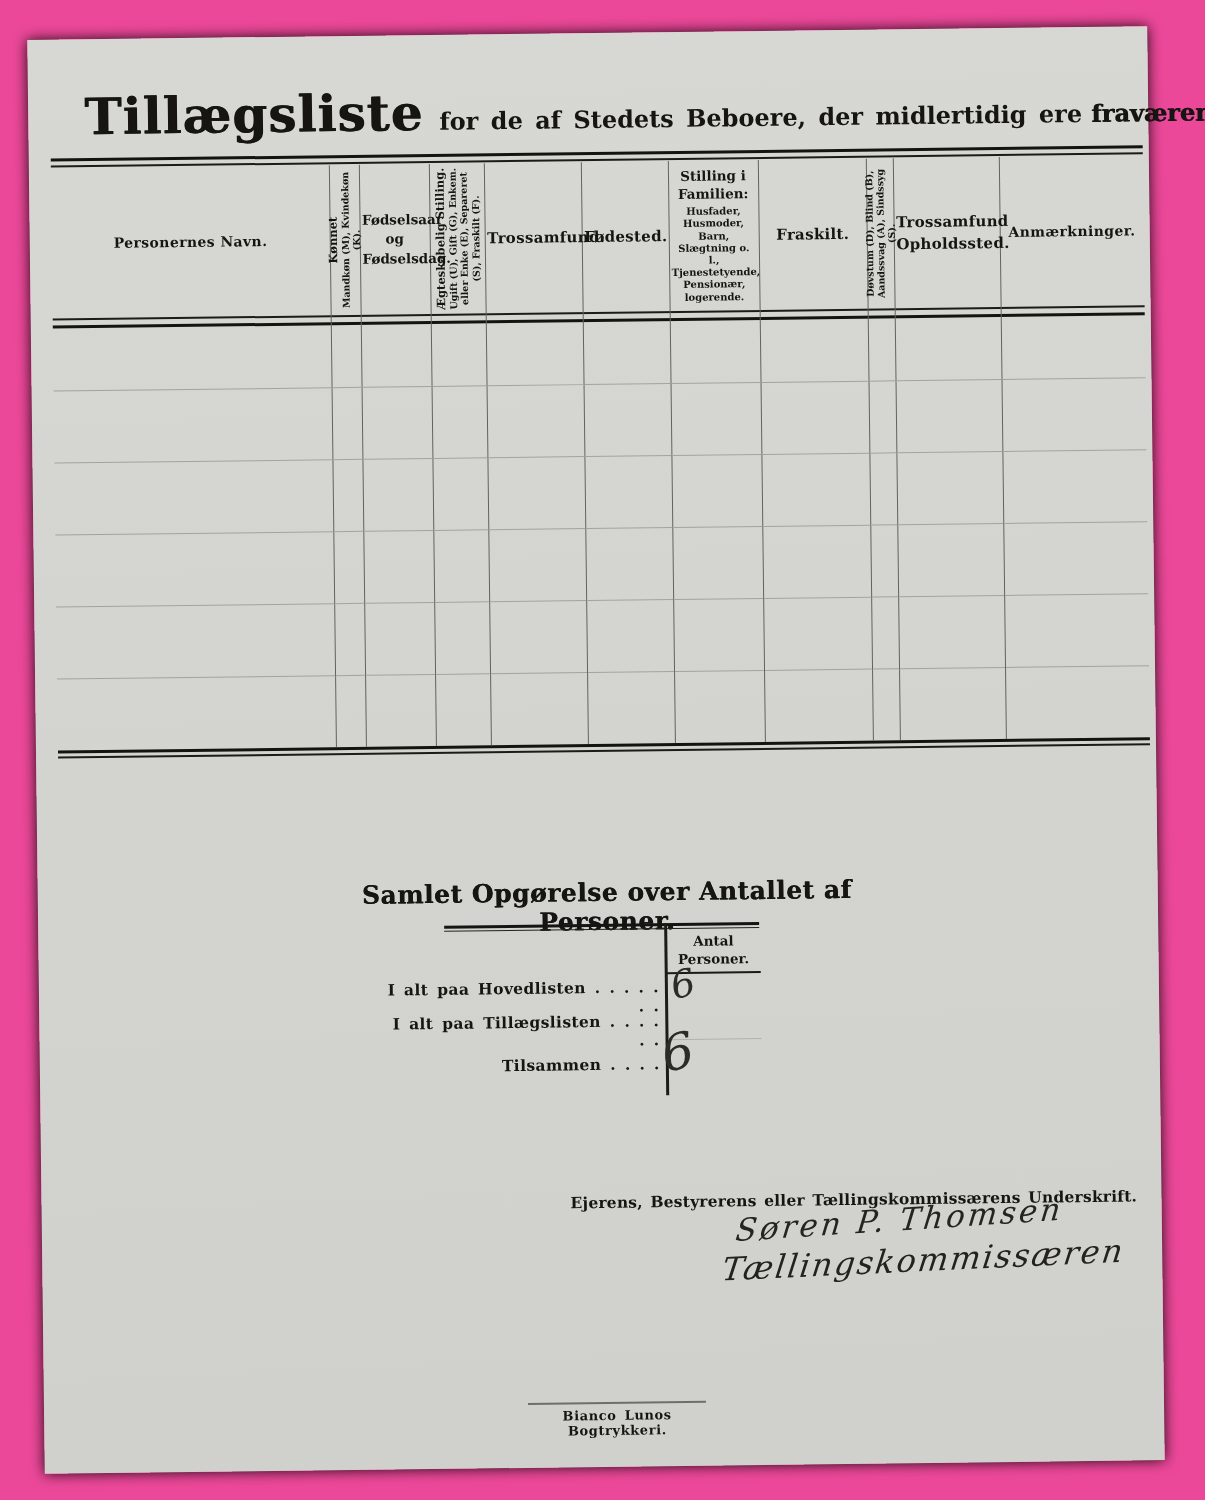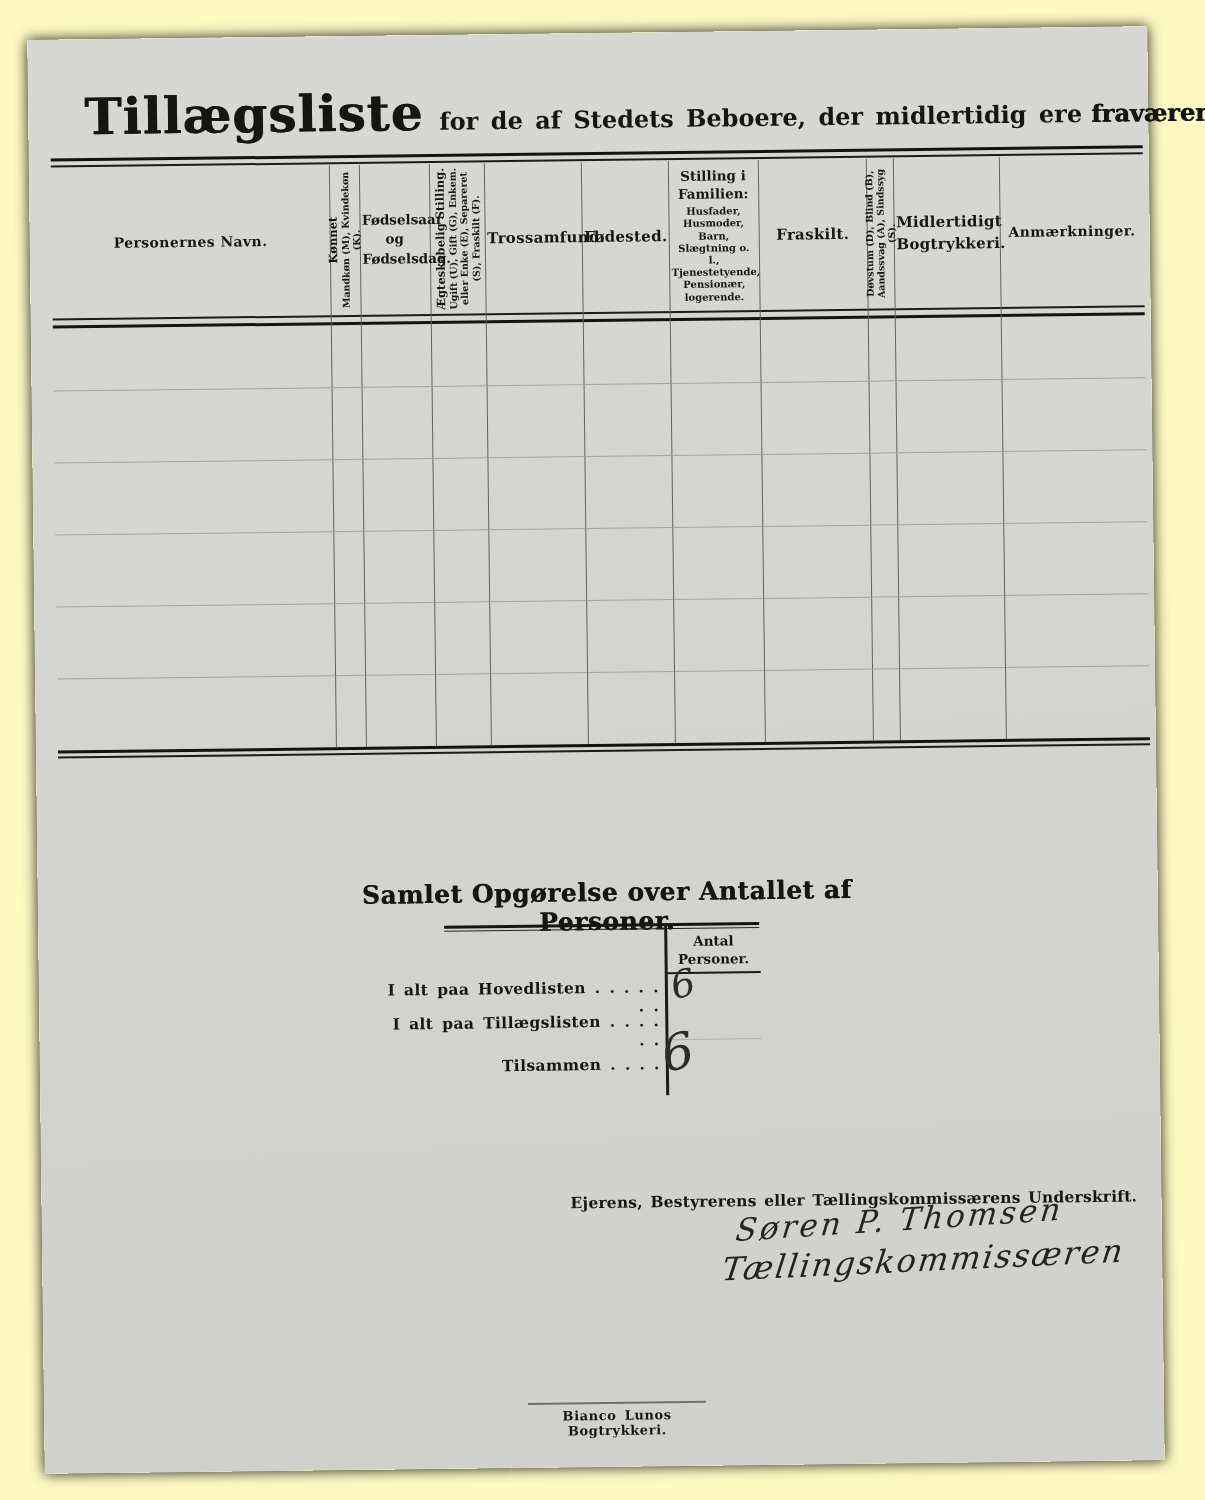--- a/index.html
+++ b/index.html
@@ -1,16 +1,16 @@
 <!DOCTYPE html>
 <html><head>
 <meta charset="utf-8">
 <style>
   html,body{margin:0;padding:0;background:#000;}
-  #stage{position:relative;width:1205px;height:1500px;background:#fef9c3;overflow:hidden;
+  #stage{position:relative;width:1205px;height:1500px;background:#ec4899;overflow:hidden;
          font-family:"DejaVu Serif", serif;color:#161511;}
   #paper{position:absolute;left:36px;top:33px;width:1120px;height:1434px;
          background:linear-gradient(178deg,#d7d8d4 0%,#d3d4d0 55%,#d0d1cd 100%);
          transform:rotate(-0.7deg);box-shadow:0 0 14px rgba(0,0,0,0.9);}
   
   .title-row{position:absolute;left:56px;top:48px;display:flex;align-items:baseline;white-space:nowrap;}
   .title-main{font-size:50px;font-weight:bold;letter-spacing:1px;text-shadow:0.7px 0 currentColor;}
   .title-rest{font-size:24px;font-weight:bold;margin-left:16px;word-spacing:4px;}
   .title-emph{font-size:24px;font-weight:bold;margin-left:9px;text-shadow:0.8px 0 currentColor;}
   
@@ -126,21 +126,21 @@
           </th>
           <th class="h15">
             <span>Fraskilt.</span>
           </th>
           <th>
             <span class="rot">
               <span class="l2">Døvstum (D), Blind (B), Aandssvag (A), Sindssyg (S).</span>
             </span>
           </th>
           <th class="h15">
-            <span>Midlertidigt Bogtrykkeri.</span>
+            <span>Trossamfund Opholdssted.</span>
           </th>
           <th class="h14">
             <span>Anmærkninger.</span>
           </th>
         </tr>
       </thead>
       <tbody>
           <tr>
             <td></td>
             <td></td>

